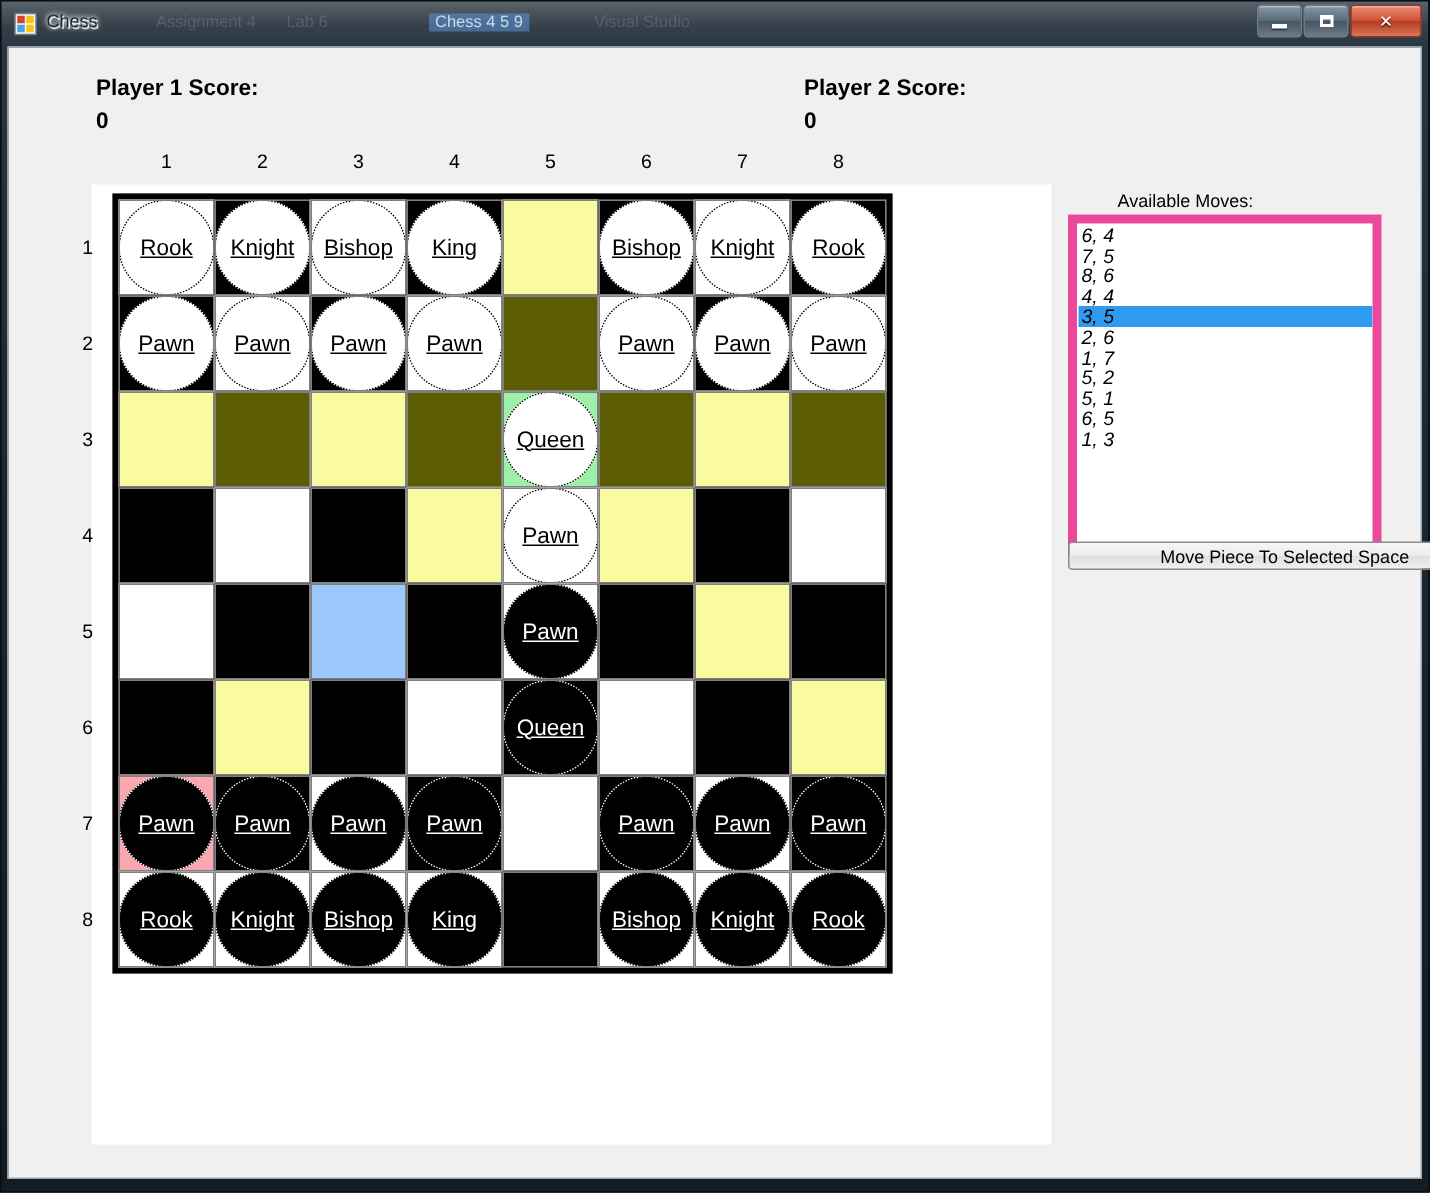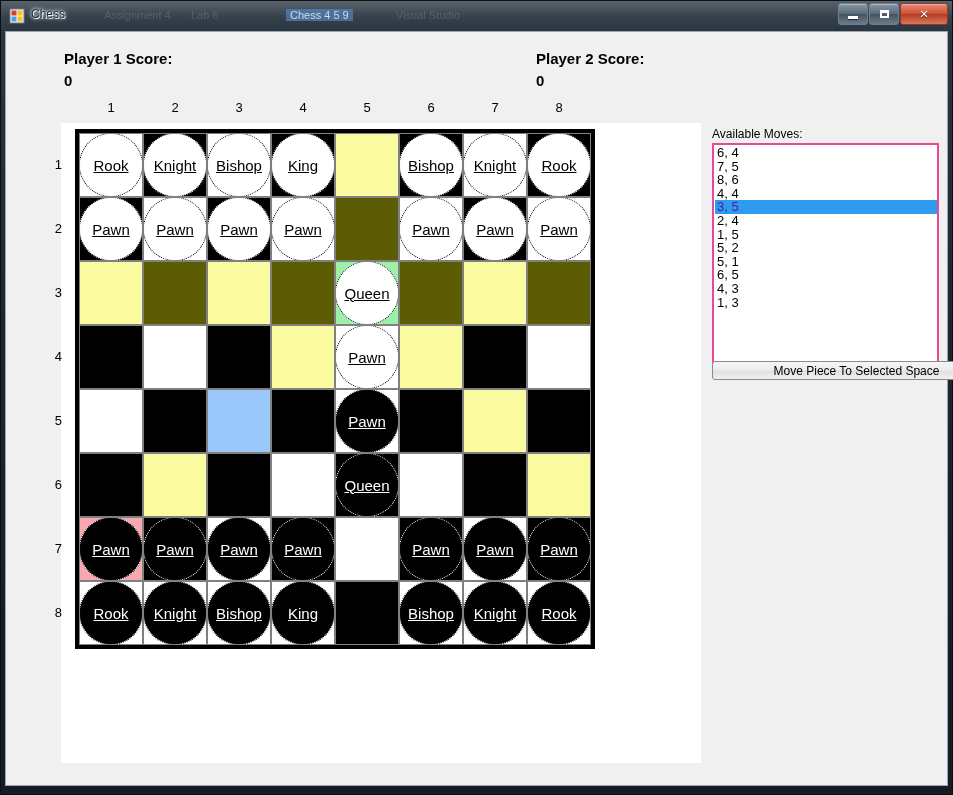--- a/index.html
+++ b/index.html
@@ -175,46 +175,47 @@
   .piece.black {
     background: #000000;
     color: #ffffff;
     border: 1px dotted #ffffff;
   }
   .piece .lbl { white-space: nowrap; }
 
   
   .avail-label {
     position: absolute;
-    left: 706px; top: 95px;
+    left: 739px; top: 95px;
     font-size: 12px;
     color: #000;
   }
   .movelist {
     position: absolute;
     left: 706px; top: 111px;
-    width: 227px; height: 228px;
+    width: 209px; height: 228px;
     background: #ffffff;
-    border: 2px solid #ec4899;
+    border: 6px solid #ec4899;
     box-sizing: border-box;
     overflow: hidden;
     padding: 1px 0 0 1px;
+    font-style: italic;
   }
   .move-item {
     font-size: 13px;
     line-height: 13.6px;
     height: 13.6px;
     color: #000;
     padding-left: 2px;
     white-space: nowrap;
     cursor: default;
   }
   .move-item.selected {
     background: #2f9bf0;
-    color: #4c1d95;
+    color: #000000;
   }
   .movebtn {
     position: absolute;
     left: 706px; top: 329px;
     width: 261px; height: 19px;
     border: 1px solid #8b8b8b;
     border-radius: 3px;
     background: linear-gradient(180deg,#f5f5f5 0%, #ededed 48%, #dfdfdf 52%, #f0f0f0 100%);
     display: flex;
     align-items: center;
@@ -494,25 +495,24 @@
       </div>
 
     <div class="avail-label">Available Moves:</div>
 
     <div class="movelist" id="movelist">
         <div class="move-item">6, 4</div>
         <div class="move-item">7, 5</div>
         <div class="move-item">8, 6</div>
         <div class="move-item">4, 4</div>
         <div class="move-item selected">3, 5</div>
-        <div class="move-item">2, 4</div>
-        <div class="move-item">1, 5</div>
+        <div class="move-item">2, 6</div>
+        <div class="move-item">1, 7</div>
         <div class="move-item">5, 2</div>
         <div class="move-item">5, 1</div>
         <div class="move-item">6, 5</div>
-        <div class="move-item">4, 3</div>
         <div class="move-item">1, 3</div>
       </div>
 
     <div class="movebtn">Move Piece To Selected Space</div>
 
   </div>
 </div>
 
 </body></html>

